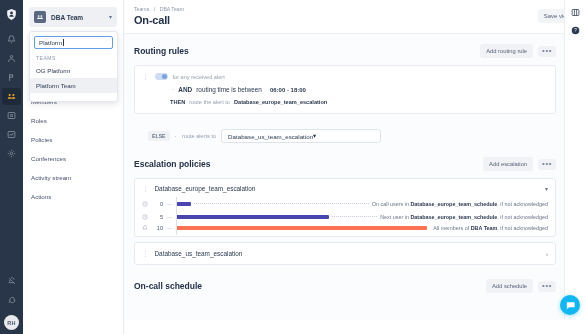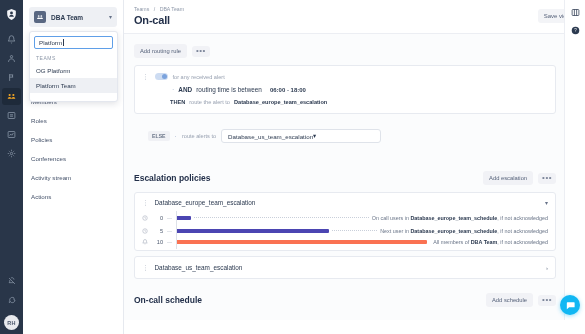--- a/index.html
+++ b/index.html
@@ -385,20 +385,21 @@
         <div class="page-title">On-call</div>
       </div>
       <div class="topbar-right">
         <div class="btn-ghost">Save view</div>
       </div>
     </div>
 
     <div class="content">
 
       <div class="sec-head">
+        <div class="sec-title">Routing rules</div>
         <div class="sec-btn">Add routing rule</div>
         <div class="kebab">•••</div>
       </div>
 
       <div class="card">
         <div class="rule-body">
           <div class="rule-top">
             <span class="grip">⋮</span>
             <span class="toggle"></span>
             <span class="t-muted">for any received alert</span>
@@ -420,21 +421,21 @@
       <div class="else-row">
         <span class="else-tag">ELSE</span>
         <span class="dot">·</span>
         <span class="t-muted">route alerts to</span>
         <span class="select">
           <span>Database_us_team_escalation</span>
           <span class="chev">▾</span>
         </span>
       </div>
 
-      <div class="sec-head" style="margin-top:20px;">
+      <div class="sec-head" style="margin-top:6px;">
         <div class="sec-title">Escalation policies</div>
         <div class="sec-btn">Add escalation</div>
         <div class="kebab">•••</div>
       </div>
 
       <div class="card esc-card">
         <div class="esc-head">
           <span class="grip">⋮</span>
           <span class="esc-name">Database_europe_team_escalation</span>
           <span class="chev">▾</span>

